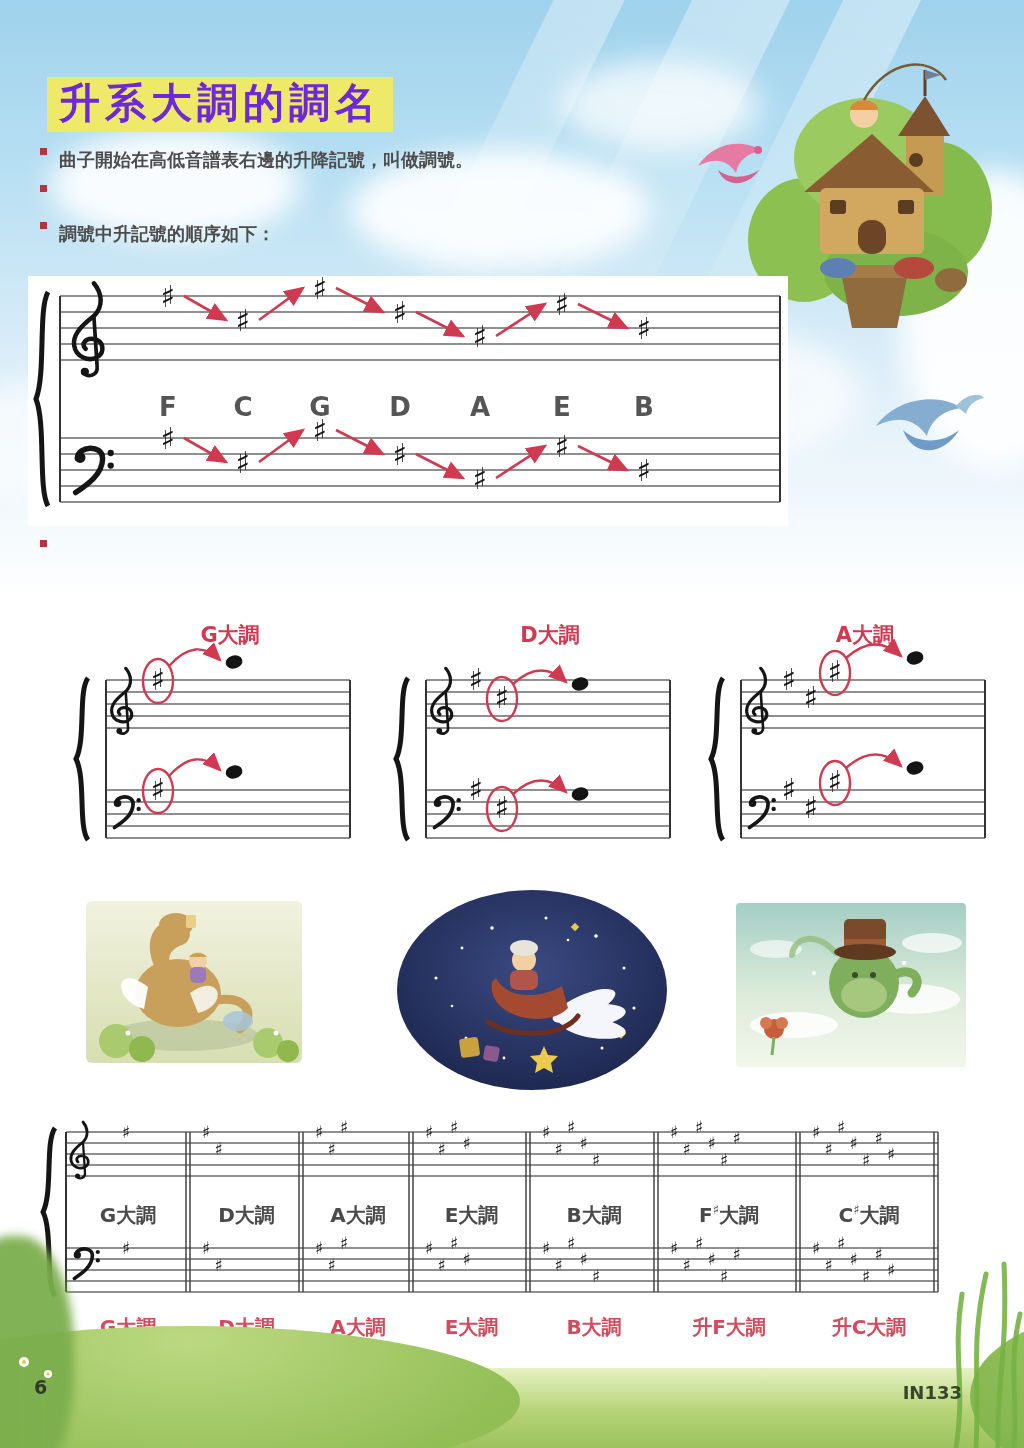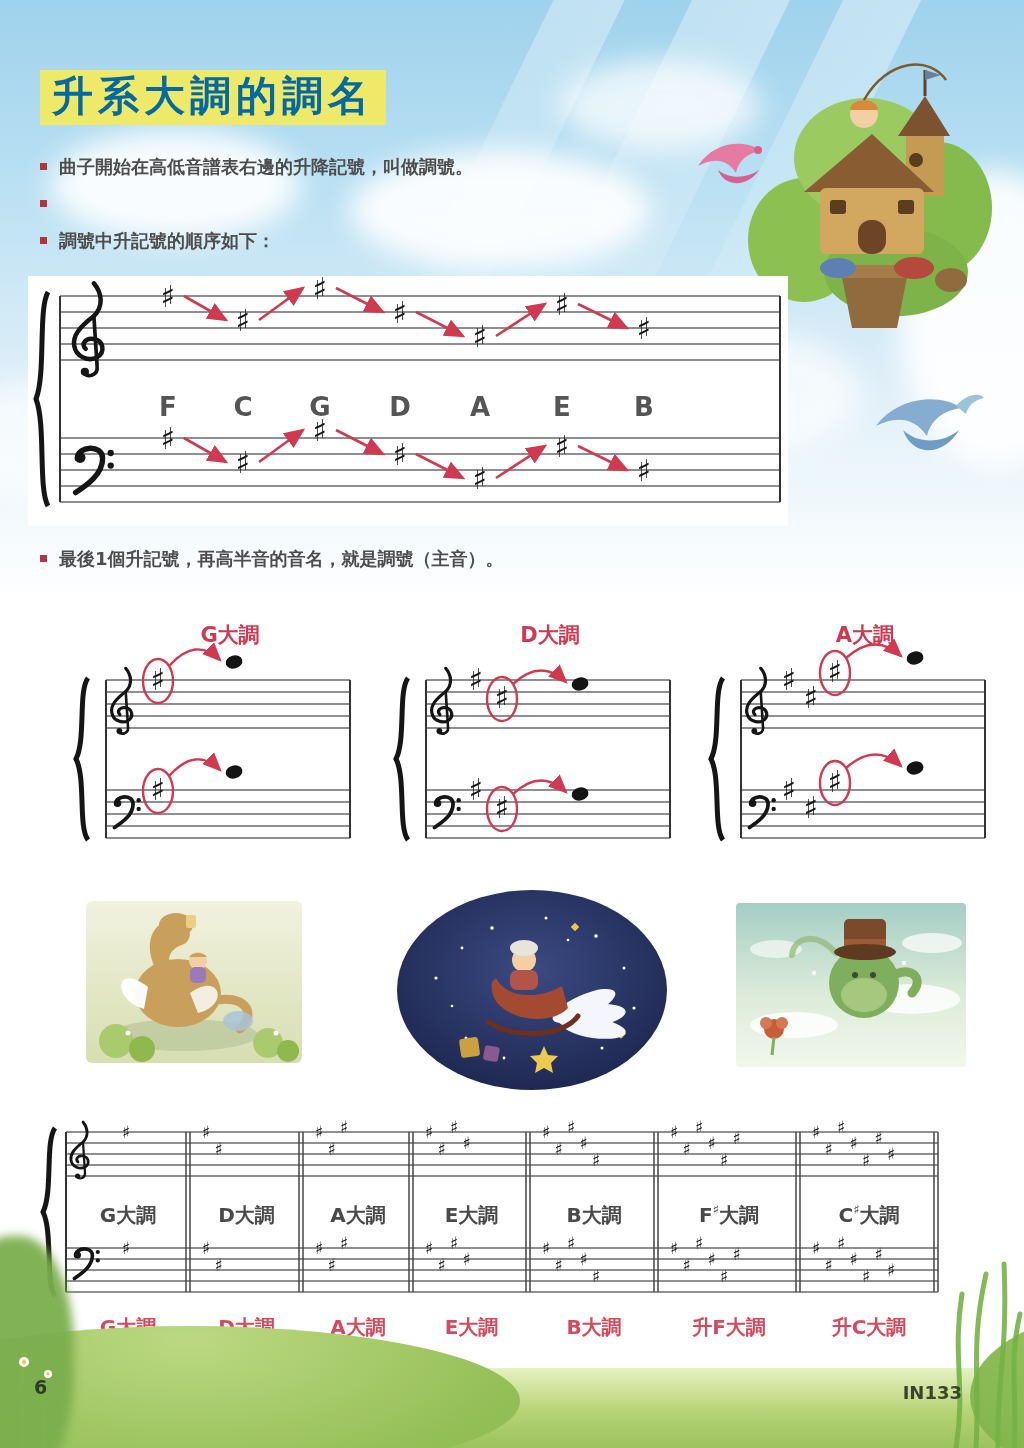--- a/index.html
+++ b/index.html
@@ -12,24 +12,24 @@
   .r1{left:640px;width:64px;height:560px;transform:rotate(26deg);}
   .r2{left:780px;width:88px;height:600px;transform:rotate(26deg);}
   .r3{left:930px;width:70px;height:620px;transform:rotate(26deg);}
   .cloud{position:absolute;background:rgba(255,255,255,.9);border-radius:50%;filter:blur(14px);}
   .c1{left:50px;top:130px;width:250px;height:110px;}
   .c2{left:350px;top:150px;width:300px;height:120px;}
   .c3{left:560px;top:60px;width:200px;height:90px;opacity:.8;}
   .c4{left:900px;top:170px;width:190px;height:300px;}
   .c5{left:-60px;top:380px;width:240px;height:120px;opacity:.7;}
   .c6{left:600px;top:330px;width:260px;height:130px;opacity:.75;}
-  .title{position:absolute;left:36px;top:66px;margin:4px;background:#efe96a;color:#0369a1;
+  .title{position:absolute;left:36px;top:66px;margin:11px;background:#efe96a;color:#6d28d9;
          font-size:41px;font-weight:bold;letter-spacing:5px;padding:4px 12px 6px 12px;line-height:1.1;}
   .bullets{position:absolute;left:40px;top:148px;}
-  .bullet-line{display:flex;align-items:center;height:37px;font-size:18px;font-weight:bold;color:#4d4d4d;}
+  .bullet-line{display:flex;align-items:flex-start;height:37px;font-size:18px;font-weight:bold;color:#4d4d4d;}
   .bdot{display:inline-block;width:7px;height:7px;background:#b5323e;margin-right:12px;flex:0 0 auto;}
   .tonic{position:absolute;left:40px;top:540px;}
   svg text{font-family:"DejaVu Sans",sans-serif;}
   #big-staff{position:absolute;left:28px;top:276px;background:#ffffff;}
   .mini{position:absolute;top:618px;}
   #mini-0{left:62px;} #mini-1{left:382px;} #mini-2{left:697px;}
   #bottom-staff{position:absolute;left:38px;top:1118px;background:#ffffff;}
   #red-labels{position:absolute;left:0;top:1314px;width:1024px;height:32px;}
   .red-key-label{position:absolute;transform:translateX(-50%);color:#d6495c;font-weight:bold;font-size:20px;white-space:nowrap;}
   .ill{position:absolute;}
@@ -173,21 +173,20 @@
       <text x="534" y="140" font-size="26" font-weight="bold" fill="#555" text-anchor="middle">E</text>
       <line x1="550" y1="28" x2="599" y2="52" stroke="#cf3a50" stroke-width="2.6" marker-end="url(#mk1)"></line>
       <line x1="550" y1="170" x2="599" y2="194" stroke="#cf3a50" stroke-width="2.6" marker-end="url(#mk1)"></line>
       <text x="616" y="63" font-size="30" font-weight="bold" fill="#151515" text-anchor="middle">♯</text>
       <text x="616" y="205" font-size="30" font-weight="bold" fill="#151515" text-anchor="middle">♯</text>
       <text x="616" y="140" font-size="26" font-weight="bold" fill="#555" text-anchor="middle">B</text>
     </svg>
 
   <div class="bullet-line tonic">
     <span class="bdot"></span>
-    <span>最後1個升記號，再高半音的音名，就是調號（主音）。</span>
   </div>
 
   <svg id="mini-0" class="mini" width="295" height="252" viewBox="0 0 295 252">
       <defs>
         <marker id="mk2" markerWidth="9" markerHeight="8" refX="7" refY="3.5" orient="auto">
           <path d="M0 0 L8 3.5 L0 7 Z" fill="#cf3a50"></path>
         </marker>
       </defs>
       <line x1="44" y1="62" x2="288" y2="62" stroke="#6a6a6a" stroke-width="1.6"></line>
       <line x1="44" y1="74" x2="288" y2="74" stroke="#6a6a6a" stroke-width="1.6"></line>

